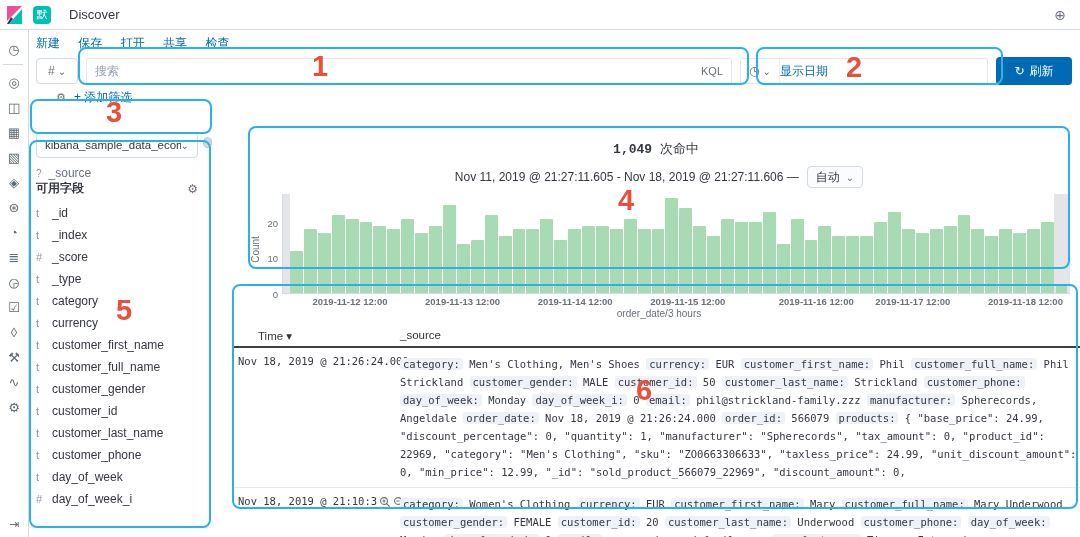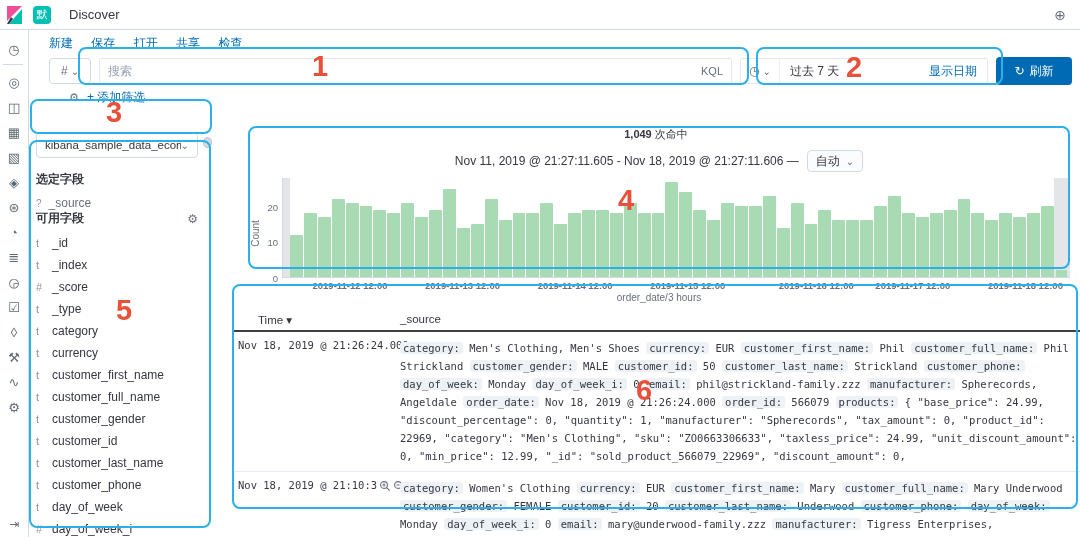--- a/index.html
+++ b/index.html
@@ -20,21 +20,21 @@
   
   .app-rail { position:absolute; left:0; top:30px; bottom:0; width:29px; border-right:1px solid #d3dae6;
     background:#fff; display:flex; flex-direction:column; align-items:center; padding-top:8px; z-index:4; }
   .rail-icon { width:22px; height:22px; display:flex; align-items:center; justify-content:center;
     font-size:13px; color:#5e6a71; margin-bottom:3px; cursor:pointer; }
   .rail-divider { width:20px; border-top:1px solid #d3dae6; margin:4px 0 6px 0; }
   .rail-collapse { position:absolute; bottom:6px; left:0; width:29px; text-align:center;
     font-size:12px; color:#69707d; }
 
   
-  .content { position:absolute; left:29px; top:30px; right:0; bottom:0;padding-left:13px; }
+  .content { position:absolute; left:29px; top:30px; right:0; bottom:0; }
 
   .menu-row { padding:5px 0 2px 7px; }
   .menu-row span { color:var(--primary,#006bb4); margin-right:15px; font-size:12px; cursor:pointer; }
 
   .query-row { display:flex; align-items:center; padding:3px 8px 3px 7px; gap:8px; height:34px; }
   .filter-btn { flex:none; width:42px; height:26px; border:1px solid #d3dae6; border-radius:4px;
     display:flex; align-items:center; justify-content:center; gap:3px; color:#69707d; background:#fff; font-size:12px; }
   .search-box { flex:1; height:26px; border:1px solid #e3e8f0; border-radius:2px; display:flex;
     align-items:center; background:#fff; padding:0 8px; }
   .search-box input { flex:1; border:none; outline:none; font-size:12px; color:#343741;
@@ -70,21 +70,21 @@
   .source-badge { font-size:10px; color:#8d95a5; }
   .af-row { display:flex; align-items:center; justify-content:space-between; padding-right:14px; }
   .af-gear { color:#69707d; font-size:12px; }
   .field-list { margin-top:5px; }
   .field-row { display:flex; align-items:center; height:22px; gap:8px; cursor:pointer; }
   .ftype { width:8px; color:#8d95a5; font-size:11px; }
   .fname { color:#343741; font-size:12px; }
 
   
   .main { flex:1; padding-left:20px; overflow:hidden; }
-  .hits-line { text-align:center; margin-top:1px; font-size:11px; }
+  .hits-line { text-align:center; margin-top:14px; font-size:13px;font-family:Liberation Mono, monospace; }
   .hits-count { font-weight:bold; }
 
   .chart-wrap { margin:6px 10px 0 16px; }
   .chart-title-row { display:flex; align-items:center; justify-content:center; gap:8px; height:26px; }
   .chart-title { font-size:12px; color:#343741; }
   .interval-select { height:22px; border:1px solid #d3dae6; border-radius:4px; background:#fbfcfd;
     display:flex; align-items:center; gap:6px; padding:0 8px; font-size:12px; color:#343741; }
   .chart-area { display:flex; margin-top:4px; }
   .y-axis { flex:none; width:34px; position:relative; }
   .y-title { position:absolute; left:-6px; top:50%; transform:rotate(-90deg) translateX(0);
@@ -186,21 +186,20 @@
     </div>
     <div class="search-box">
       <input type="text" value="" placeholder="搜索" style="">
       <span class="kql-label">KQL</span>
     </div>
     <div class="time-picker">
       <div class="tp-clock-seg">
         <span>◷</span>
         <span class="chev">⌄</span>
       </div>
-      <div class="tp-value">过去 7 天</div>
       <div class="tp-show-dates">显示日期</div>
     </div>
     <button class="refresh-btn">
       <span>↻</span>
       <span>刷新</span>
     </button>
   </div>
 
   <div class="filter-row">
     <span class="filter-gear">⚙</span>
@@ -210,21 +209,20 @@
   <div class="body-row">
 
     <div class="sidebar">
       <div class="ip-wrap">
         <div class="index-select">
           <span class="ip-name">kibana_sample_data_ecom...</span>
           <span class="chev">⌄</span>
         </div>
         <span class="ip-info"></span>
       </div>
-      <div class="sf-label">选定字段</div>
       <div class="source-row">
         <span class="source-badge">?</span>
         <span>_source</span>
       </div>
       <div class="af-row">
         <span class="af-label">可用字段</span>
         <span class="af-gear">⚙</span>
       </div>
       <div class="field-list" id="field-list">
           <div class="field-row">

